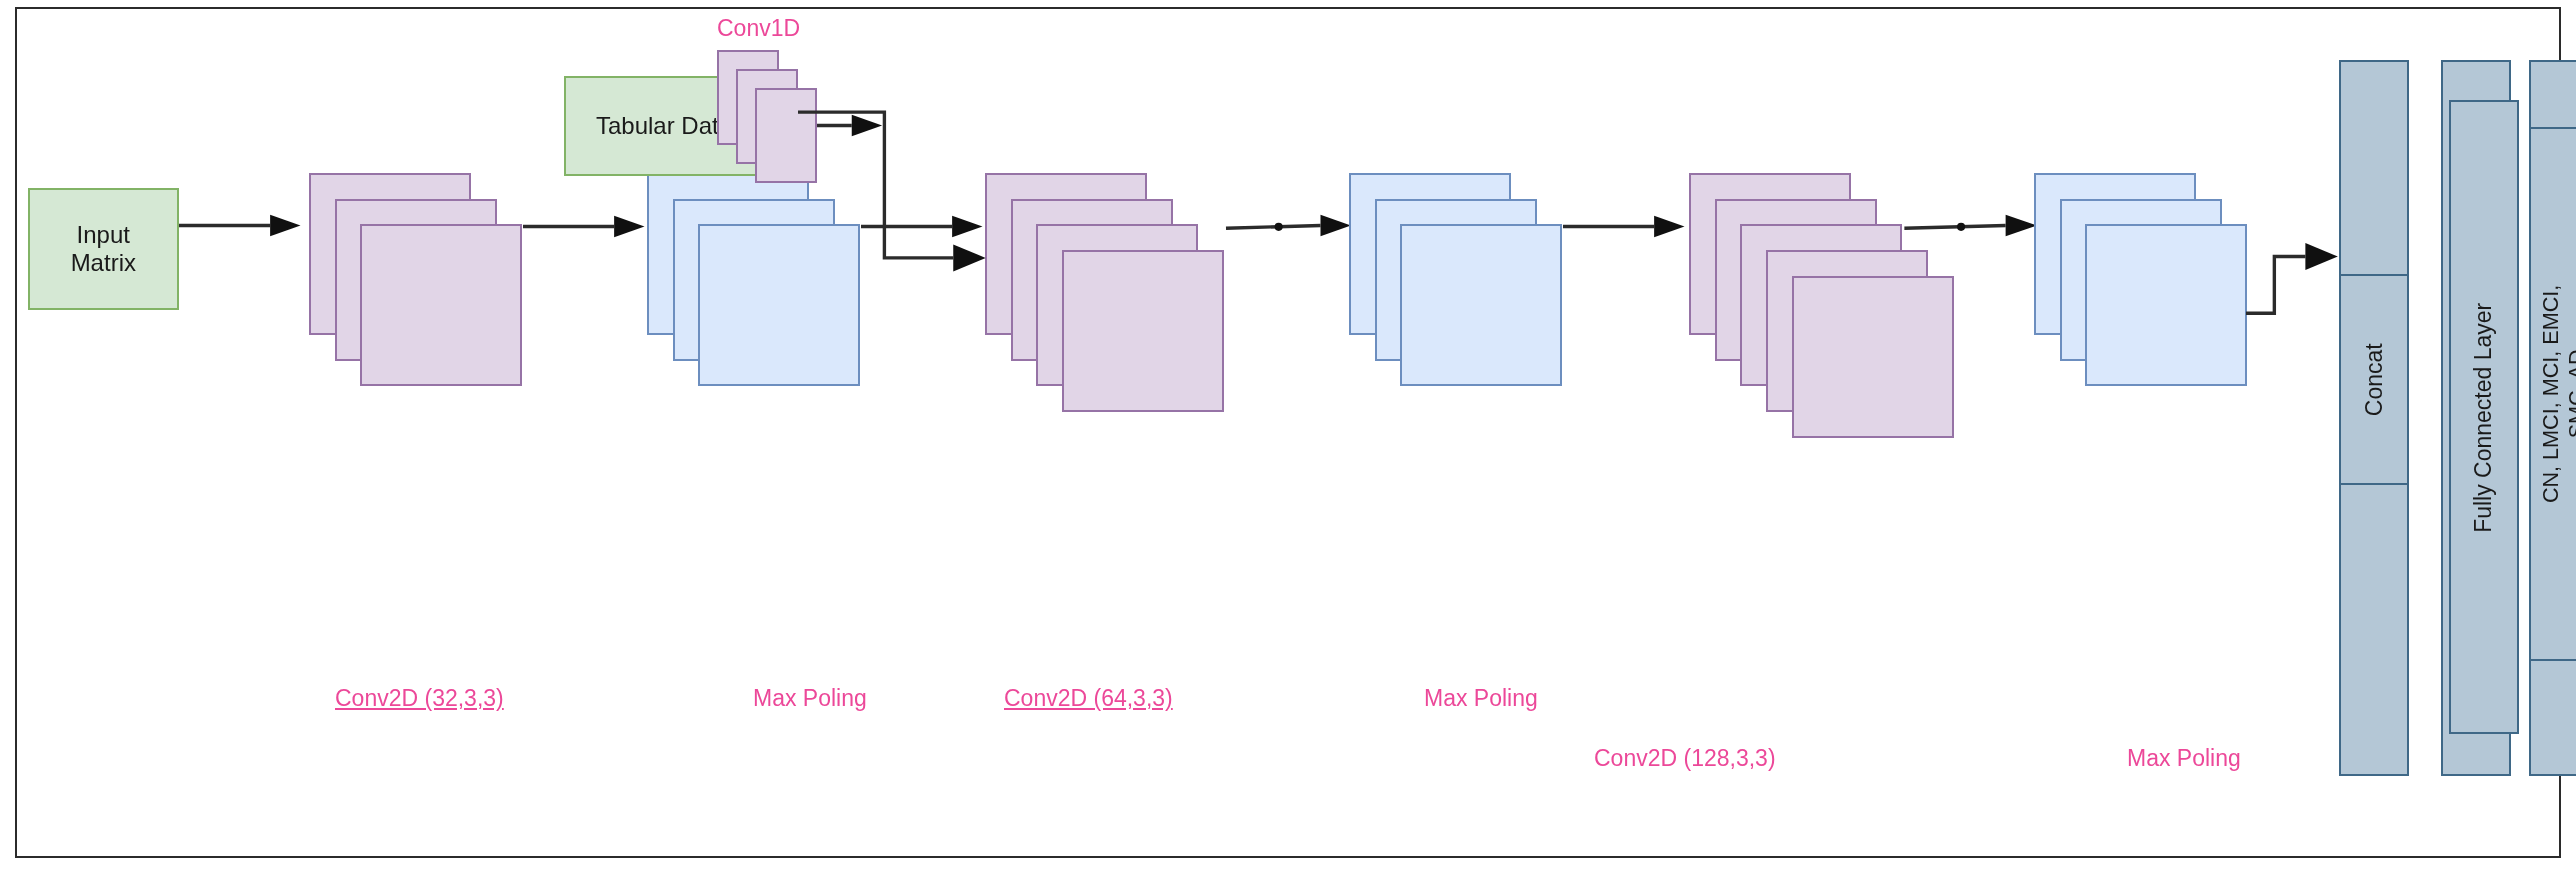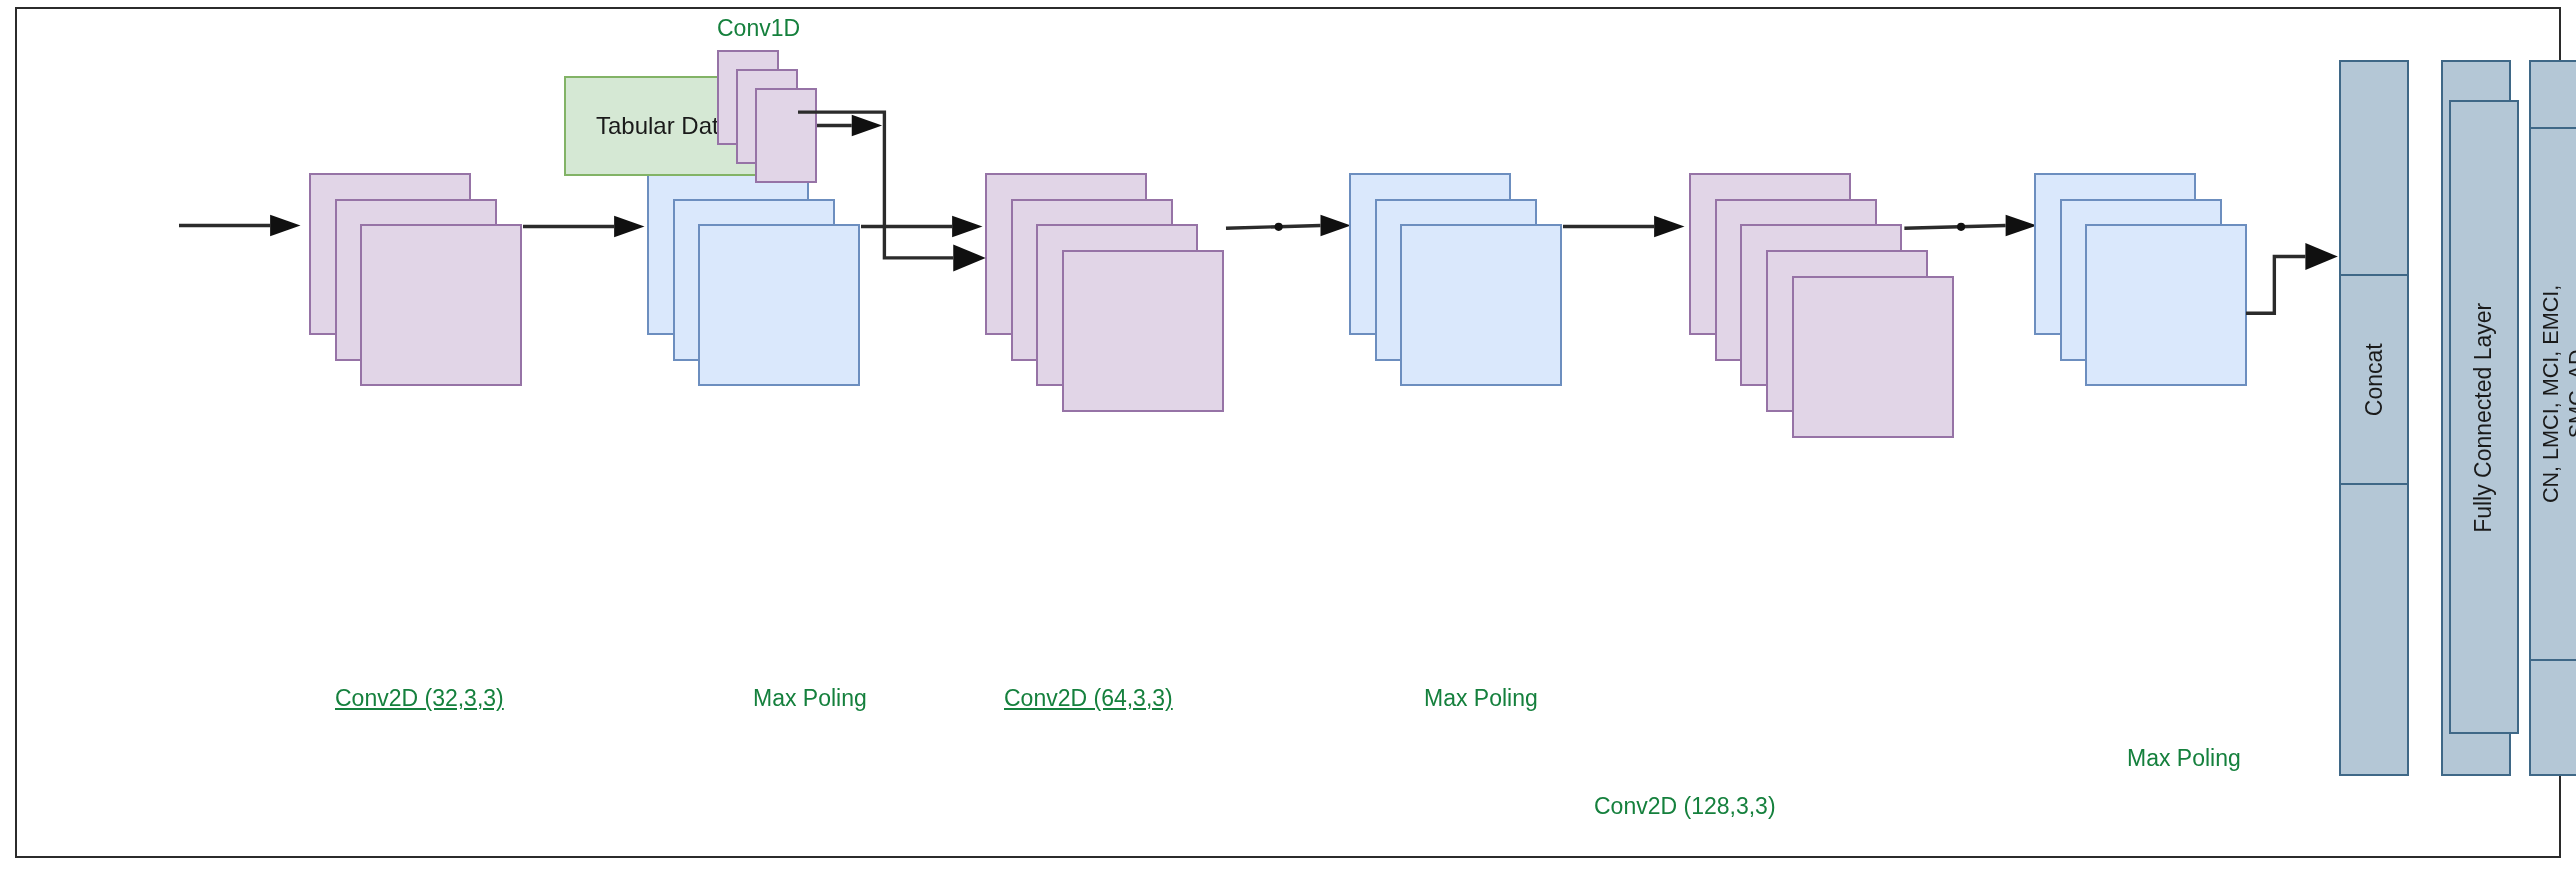--- a/index.html
+++ b/index.html
@@ -79,36 +79,42 @@
   .vert-text {
     transform: rotate(-90deg);
     white-space: nowrap;
     line-height: 1.2;
     text-align: center;
   }
 
   
   .caption {
     position: absolute;
-    color: #15803d;
+    color: #ec4899;
     white-space: nowrap;
     font-size: 23px;
   }
 
   
   .conn { position: absolute; overflow: visible; }
   .conn path { fill: none; stroke: #2b2b2b; stroke-width: 5; }
   .conn polygon { fill: #101010; }
 </style>
 </head>
 <body>
 
 <div id="canvas">
   <div id="frame">
 
+    <div class="node term" style="left:10.8px; top:179px; width:151px; height:122px; font-size:24px;">
+      <div>
+        <span>Input</span><br>
+        <span>Matrix</span>
+      </div>
+    </div>
 
     <svg class="conn" style="left:162px; top:203px; width:135px; height:27px;" viewBox="0 0 200 40" width="135" height="27">
       <path d="M 0,20 L 135,20"></path>
       <polygon points="135,4 180,20 135,36"></polygon>
     </svg>
 
     <div class="stack" style="left:292px; top:164px; width:216px; height:203px;">
       <div class="sheet purple" style="left:0px;   top:0px;   width:162px; height:162px;"></div>
       <div class="sheet purple" style="left:26px;  top:26px;  width:162px; height:162px;"></div>
       <div class="sheet purple" style="left:51px;  top:51px;  width:162px; height:162px;"></div>
@@ -158,21 +164,21 @@
       <polygon points="135,4 180,20 135,36"></polygon>
     </svg>
 
     <div class="stack" style="left:1672px; top:164px; width:271px; height:257px;">
       <div class="sheet purple" style="left:0px;   top:0px;   width:162px; height:162px;"></div>
       <div class="sheet purple" style="left:26px;  top:26px;  width:162px; height:162px;"></div>
       <div class="sheet purple" style="left:51px;  top:51px;  width:162px; height:162px;"></div>
       <div class="sheet purple" style="left:77px; top:77px; width:162px; height:162px;"></div>
       <div class="sheet purple" style="left:103px; top:103px; width:162px; height:162px;"></div>
     </div>
-    <div class="caption" style="left:1577px; top:736px;margin-top:48px;">Conv2D (128,3,3)</div>
+    <div class="caption" style="left:1577px; top:736px;">Conv2D (128,3,3)</div>
 
     <svg class="conn" style="left:1887px; top:203px; width:156px; height:27px;" viewBox="0 0 230 40" width="156" height="27">
       <path d="M 0,24 L 150,20"></path>
       <polygon points="150,4 196,20 150,36"></polygon>
       <circle cx="84" cy="22" r="6" fill="#101010"></circle>
     </svg>
 
     <div class="stack" style="left:2017px; top:164px; width:216px; height:203px;">
       <div class="sheet blue" style="left:0px;   top:0px;   width:162px; height:162px;"></div>
       <div class="sheet blue" style="left:26px;  top:26px;  width:162px; height:162px;"></div>

